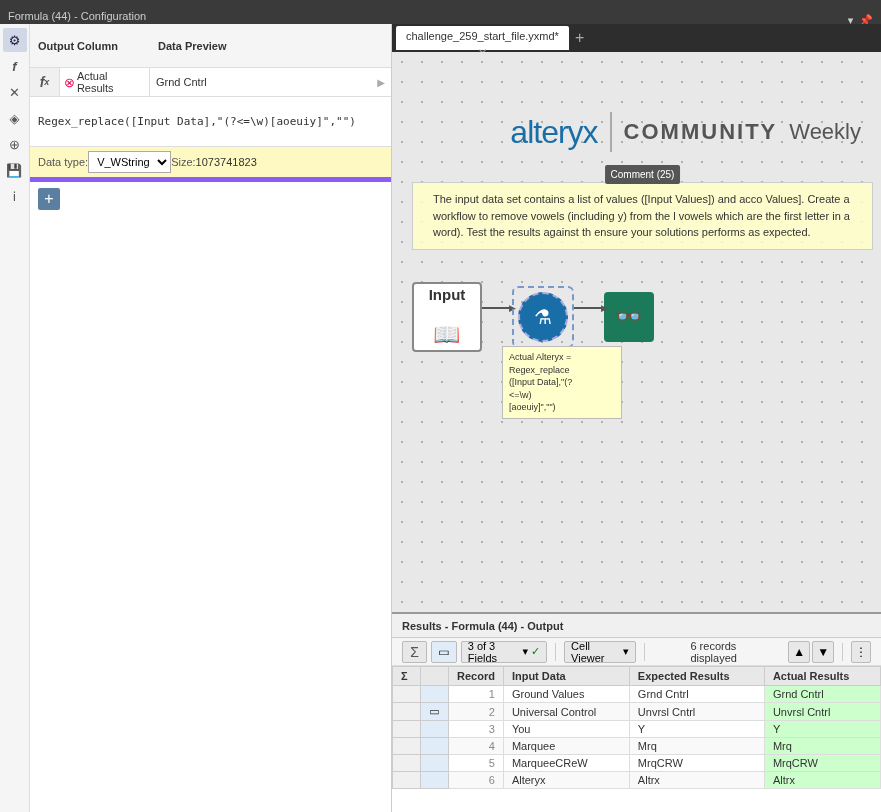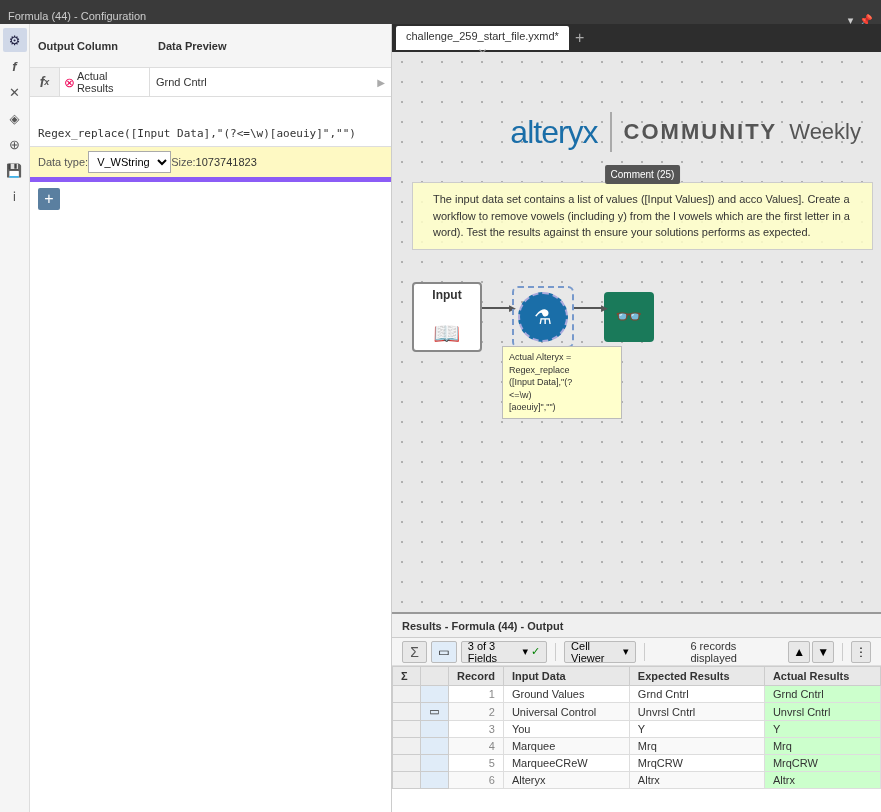--- a/index.html
+++ b/index.html
@@ -97,21 +97,21 @@
     
     .formula-expr {
       background: #fff;
       border-bottom: 1px solid #ddd;
       padding: 6px 8px;
       font-size: 11px;
       color: #333;
       font-family: Consolas, monospace;
       min-height: 50px;
       display: flex;
-      align-items: flex-end;
+      align-items: center;
     }
 
     
     .left-sidebar {
       width: 30px;
       background: #f5f5f5;
       border-right: 1px solid #ddd;
       display: flex;
       flex-direction: column;
       align-items: center;
@@ -290,21 +290,21 @@
       border: 2px solid #888;
       background: #fff;
       display: flex;
       flex-direction: column;
       align-items: center;
       justify-content: center;
       border-radius: 4px;
       position: relative;
     }
     .node-label-top {
-      font-size: 12px;
+      font-size: 15px;
       color: #333;
       font-weight: bold;
       margin-bottom: 19px;
     }
     .node-icon-input {
       font-size: 22px;
       color: #1a6ea8;
     }
     .node-formula {
       width: 50px; height: 50px;

